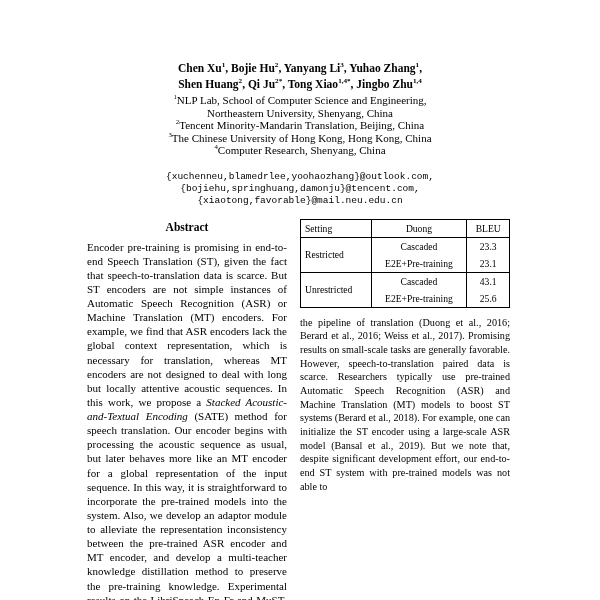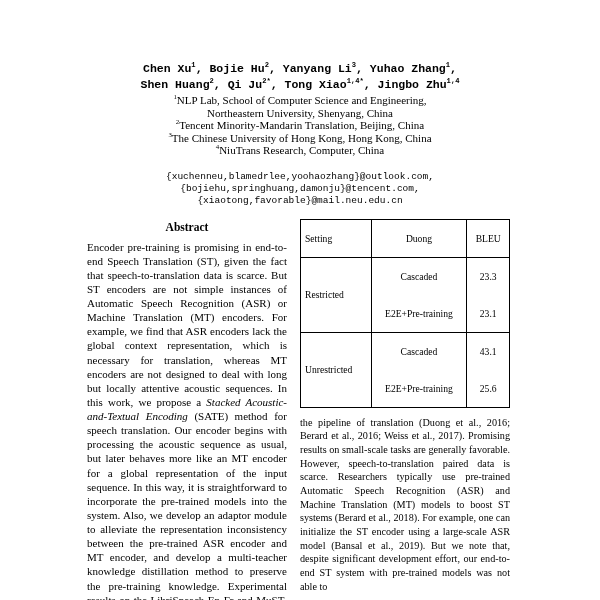--- a/index.html
+++ b/index.html
@@ -10,21 +10,21 @@
   }
   .page { padding: 54px 82px 0; }
 
   .title {
     font-size: 13.5px; font-weight: 700; text-align: center;
     line-height: 1.3; max-width: 436px; margin: 0 auto;
   }
 
   .authors {
     margin-top: 7px; font-size: 11.5px; font-weight: 700;
-    text-align: center; line-height: 1.35; font-family: Liberation Mono, monospace;
+    text-align: center; line-height: 1.35;
   }
   sup.asup { font-size: 62%; vertical-align: super; line-height: 0; }
 
   .affiliations {
     margin: 2px auto 0; font-size: 11px; line-height: 1.14;
     text-align: center; max-width: 302px;
   }
 
   .emails {
     margin-top: 14px; text-align: center;
@@ -42,21 +42,21 @@
     font-size: 11px; line-height: 1.285; text-align: justify; margin: 0 5px;
   }
   .abstract-text em { font-style: italic; }
 
   .results-table {
     width: 100%; border-collapse: collapse; font-size: 9.6px;
     border-top: 1.4px solid #000; border-bottom: 1.4px solid #000;
   }
   .results-table th, .results-table td {
     border-left: 1px solid #000; border-right: 1px solid #000;
-    padding: 13px 4px; text-align: center; font-weight: 400;
+    padding: 3px 4px; text-align: center; font-weight: 400;
   }
   .results-table th:first-child, .results-table td.setting-cell { text-align: left; }
   .results-table thead th { border-bottom: 1px solid #000; }
   .results-table tr.group-start td { border-top: 1px solid #000; }
   .results-table td.setting-cell { vertical-align: middle; }
 
   .table-caption {
     margin: 7px 0 0; font-size: 9.3px; line-height: 1.24; text-align: justify;
   }
 
@@ -82,21 +82,21 @@
       <span class="author"><span>Qi Ju</span><sup class="asup">2*</sup><span>,</span></span>
       <span class="author"><span>Tong Xiao</span><sup class="asup">1,4*</sup><span>,</span></span>
       <span class="author"><span>Jingbo Zhu</span><sup class="asup">1,4</sup><span></span></span>
     </div>
   </div>
 
   <div class="affiliations">
     <div class="affil"><sup class="asup">1</sup><span>NLP Lab, School of Computer Science and Engineering, Northeastern University, Shenyang, China</span></div>
     <div class="affil"><sup class="asup">2</sup><span>Tencent Minority-Mandarin Translation, Beijing, China</span></div>
     <div class="affil"><sup class="asup">3</sup><span>The Chinese University of Hong Kong, Hong Kong, China</span></div>
-    <div class="affil"><sup class="asup">4</sup><span>NiuTrans Research, Computer, China</span></div>
+    <div class="affil"><sup class="asup">4</sup><span>Computer Research, Shenyang, China</span></div>
   </div>
 
   <div class="emails">
     <div class="email-line">{xuchenneu,blamedrlee,yoohaozhang}@outlook.com,</div>
     <div class="email-line">{bojiehu,springhuang,damonju}@tencent.com,</div>
     <div class="email-line">{xiaotong,favorable}@mail.neu.edu.cn</div>
   </div>
 
   <div class="columns">
 

